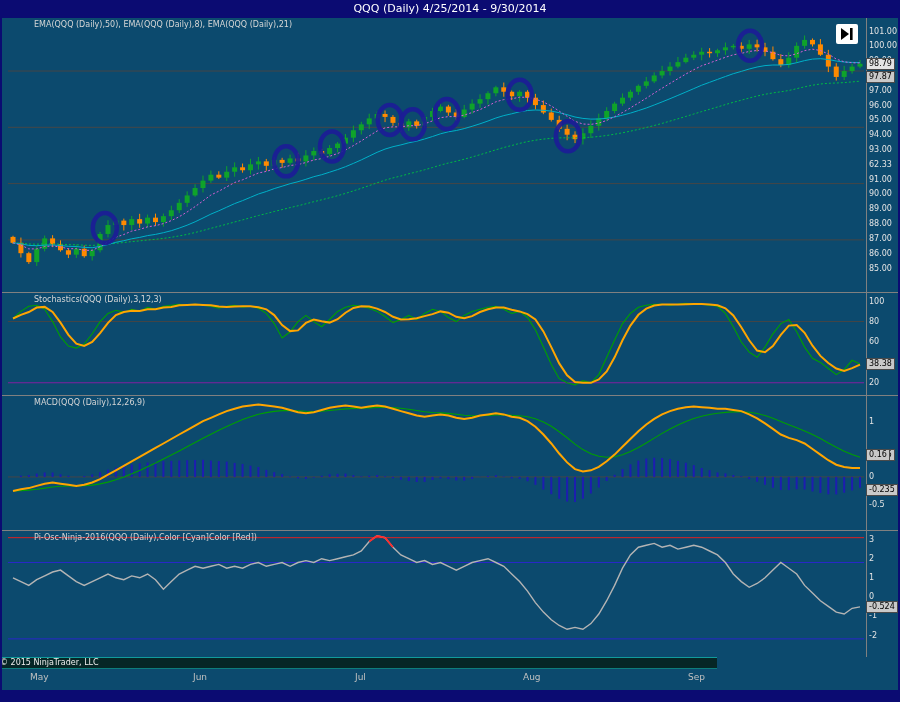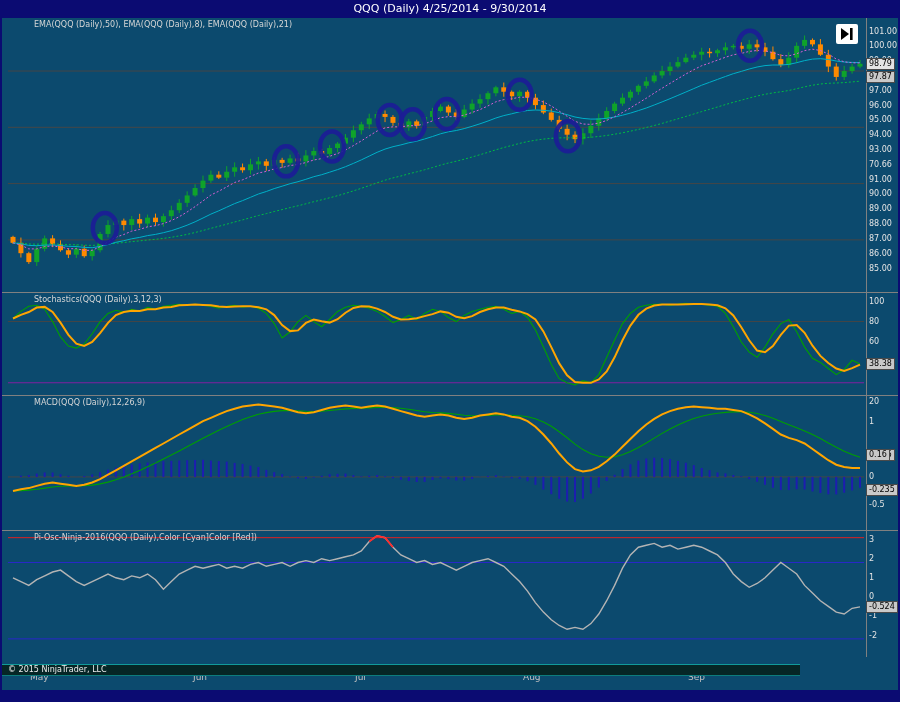--- a/index.html
+++ b/index.html
@@ -8,23 +8,23 @@
   .titlebar{position:absolute;top:0;left:0;width:900px;height:18px;background:#0b0b72;
     color:#fff;font-size:11px;line-height:18px;text-align:center;}
   #plot{position:absolute;top:0;left:0;}
   #overlay{position:absolute;top:0;left:0;width:900px;height:702px;pointer-events:none;}
   .indlabel{position:absolute;color:#d6d6d6;font-size:8px;white-space:nowrap;padding-left:24px;}
   .tick{position:absolute;left:869px;color:#e4e4e4;font-size:8px;line-height:9px;white-space:nowrap;}
   .vbox{position:absolute;left:866px;background:#c9c9c9;color:#000;font-size:8px;line-height:10px;
     padding:0 2px;border:1px solid #4a4a4a;white-space:nowrap;}
   .vbox.hi{background:#e4e4e4;}
   .month{position:absolute;top:672px;color:#c0c0c0;font-size:9px;}
-  .copy{position:absolute;left:0;top:657px;width:800px;height:12px;box-sizing:border-box;
+  .copy{position:absolute;left:0;top:657px;width:717px;height:12px;box-sizing:border-box;
     background:#062626;border-top:1px solid #119b9b;border-bottom:1px solid #0d7d7d;
-    color:#efefef;font-size:8px;line-height:10px;padding-left:8px;margin-top:7px;}
+    color:#efefef;font-size:8px;line-height:10px;padding-left:0;}
   .bottombar{position:absolute;left:0;top:690px;width:900px;height:12px;background:#0b0b72;}
   .sideframe{position:absolute;top:0;width:2px;height:702px;background:#0b0b72;}
   .gotoend{position:absolute;left:836px;top:24px;width:22px;height:20px;background:#fff;
     border-radius:2px;display:flex;align-items:center;justify-content:center;cursor:pointer;}
 </style>
 </head>
 <body>
 
 <div id="app">
   <div class="titlebar">
@@ -396,36 +396,36 @@
       <div class="indlabel" style="left: 10px; top: 20px;">EMA(QQQ (Daily),50), EMA(QQQ (Daily),8), EMA(QQQ (Daily),21)</div>
       <div class="tick" style="top: 26.5335px;">101.00</div>
       <div class="tick" style="top: 41.3443px;">100.00</div>
       <div class="tick" style="top: 56.1551px;">99.00</div>
       <div class="tick" style="top: 70.9659px;">98.00</div>
       <div class="tick" style="top: 85.7768px;">97.00</div>
       <div class="tick" style="top: 100.588px;">96.00</div>
       <div class="tick" style="top: 115.398px;">95.00</div>
       <div class="tick" style="top: 130.209px;">94.00</div>
       <div class="tick" style="top: 145.02px;">93.00</div>
-      <div class="tick" style="top: 159.831px;">70.66</div>
+      <div class="tick" style="top: 159.831px;">62.33</div>
       <div class="tick" style="top: 174.642px;">91.00</div>
       <div class="tick" style="top: 189.452px;">90.00</div>
       <div class="tick" style="top: 204.263px;">89.00</div>
       <div class="tick" style="top: 219.074px;">88.00</div>
       <div class="tick" style="top: 233.885px;">87.00</div>
       <div class="tick" style="top: 248.696px;">86.00</div>
       <div class="tick" style="top: 263.506px;">85.00</div>
       <div class="vbox hi" style="top: 57.7654px;">98.79</div>
       <div class="vbox" style="top: 71.3914px;">97.87</div>
       <div class="indlabel" style="left: 10px; top: 295px;">Stochastics(QQQ (Daily),3,12,3)</div>
       <div class="tick" style="top: 296.66px; text-align: center;">100</div>
       <div class="tick" style="top: 317.06px;">80</div>
       <div class="tick" style="top: 337.46px;">60</div>
       <div class="tick" style="top: 357.86px;">40</div>
-      <div class="tick" style="top: 378.26px; margin-top: 19px;">20</div>
+      <div class="tick" style="top: 378.26px;">20</div>
       <div class="vbox" style="top: 358.012px;">38.38</div>
       <div class="indlabel" style="left: 10px; top: 398px;">MACD(QQQ (Daily),12,26,9)</div>
       <div class="tick" style="top: 416.625px;">1</div>
       <div class="tick" style="top: 472.458px;">0</div>
       <div class="tick" style="top: 500.375px;">-0.5</div>
       <div class="vbox" style="top: 449.462px;">0.385</div>
       <div class="vbox" style="top: 449px;">0.16</div>
       <div class="vbox" style="top: 484.079px;">-0.235</div>
       <div class="indlabel" style="left: 10px; top: 533px;">Pi-Osc-Ninja-2016(QQQ (Daily),Color [Cyan]Color [Red])</div>
       <div class="tick" style="top: 535.091px;">3</div>

